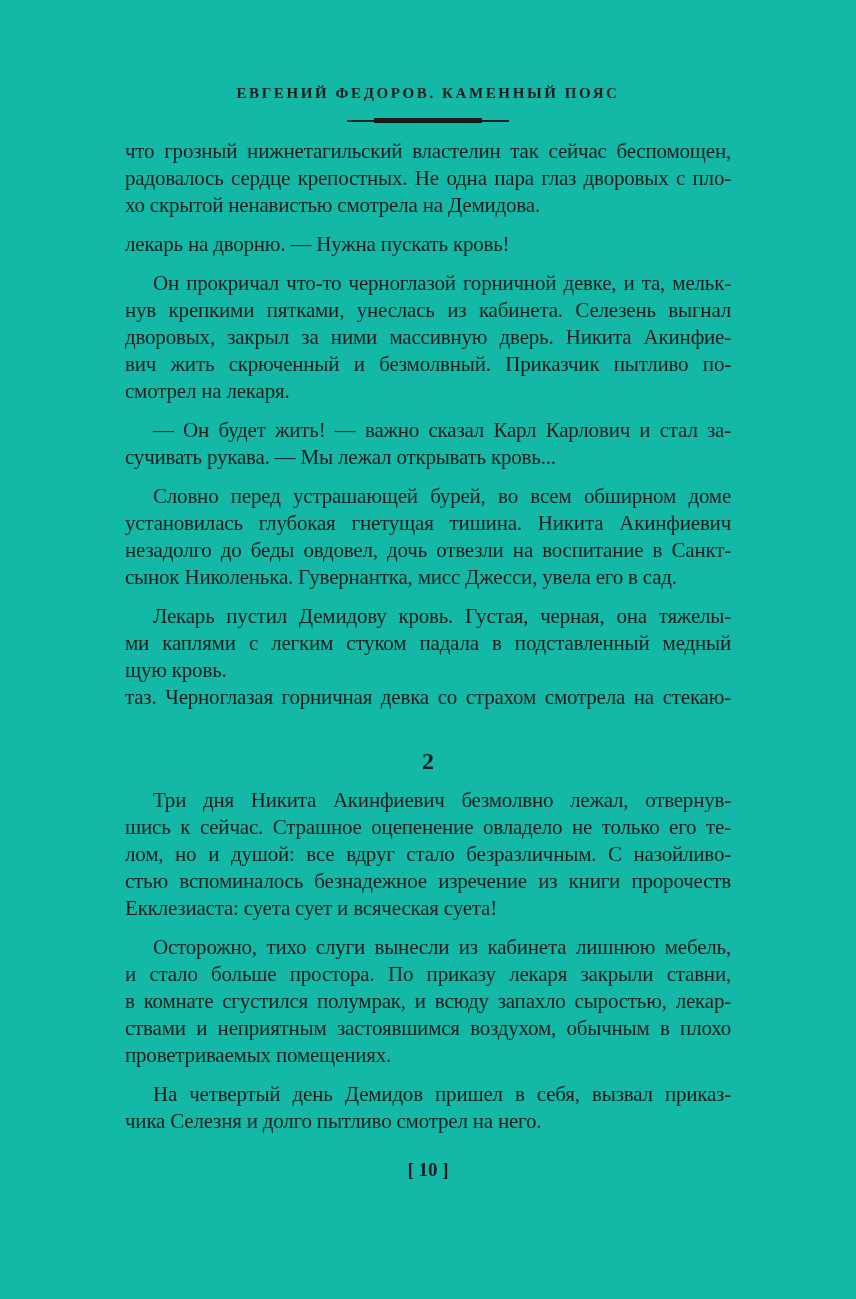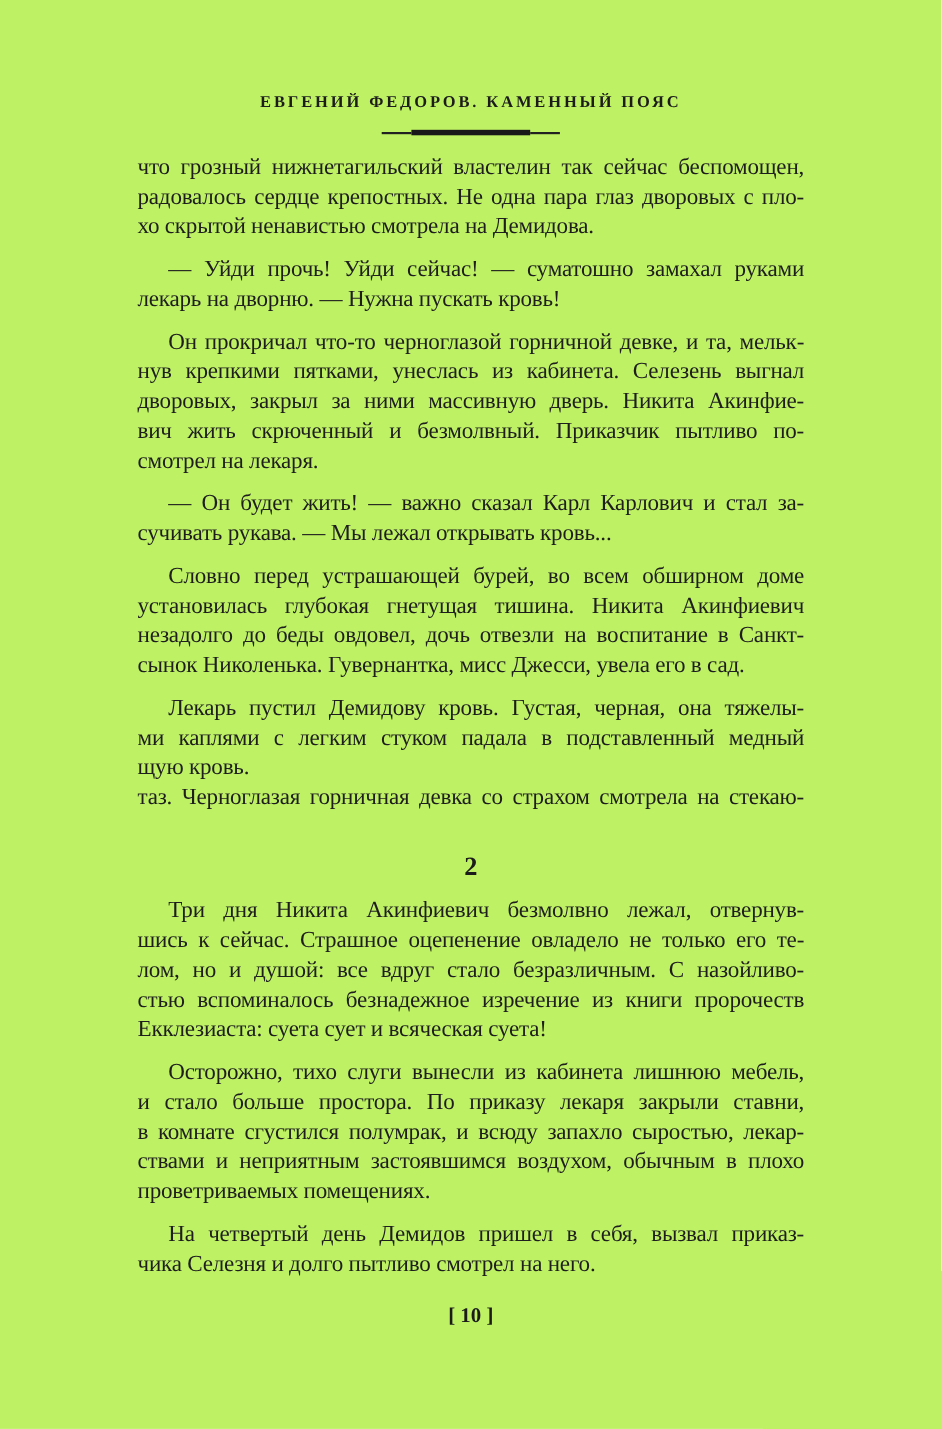--- a/index.html
+++ b/index.html
@@ -6,21 +6,21 @@
     margin: 0;
     padding: 0;
     background: #fdfdfc;
   }
   .page {
     position: relative;
     width: 856px;
     height: 1299px;
     box-sizing: border-box;
     padding-top: 84px;
-    background: #bef264;
+    background: #14b8a6;
     color: #1e1e1e;
     font-family: "Liberation Serif", "DejaVu Serif", serif;
     overflow: hidden;
   }
   .running-head {
     text-align: center;
     font-weight: bold;
     font-size: 15px;
     line-height: 18px;
     letter-spacing: 2.6px;
@@ -93,21 +93,20 @@
     </div>
   </header>
 
   <main class="text-block" id="text-block">
       <div class="paragraph">
         <div class="line fill">что грозный нижнетагильский властелин так сейчас беспомощен,</div>
         <div class="line fill">радовалось сердце крепостных. Не одна пара глаз дворовых с пло-</div>
         <div class="line">хо скрытой ненавистью смотрела на Демидова.</div>
       </div>
       <div class="paragraph">
-        <div class="line fill indent">— Уйди прочь! Уйди сейчас! — суматошно замахал руками</div>
         <div class="line">лекарь на дворню. — Нужна пускать кровь!</div>
       </div>
       <div class="paragraph">
         <div class="line fill indent">Он прокричал что-то черноглазой горничной девке, и та, мельк-</div>
         <div class="line fill">нув крепкими пятками, унеслась из кабинета. Селезень выгнал</div>
         <div class="line fill">дворовых, закрыл за ними массивную дверь. Никита Акинфие-</div>
         <div class="line fill">вич жить скрюченный и безмолвный. Приказчик пытливо по-</div>
         <div class="line">смотрел на лекаря.</div>
       </div>
       <div class="paragraph">

